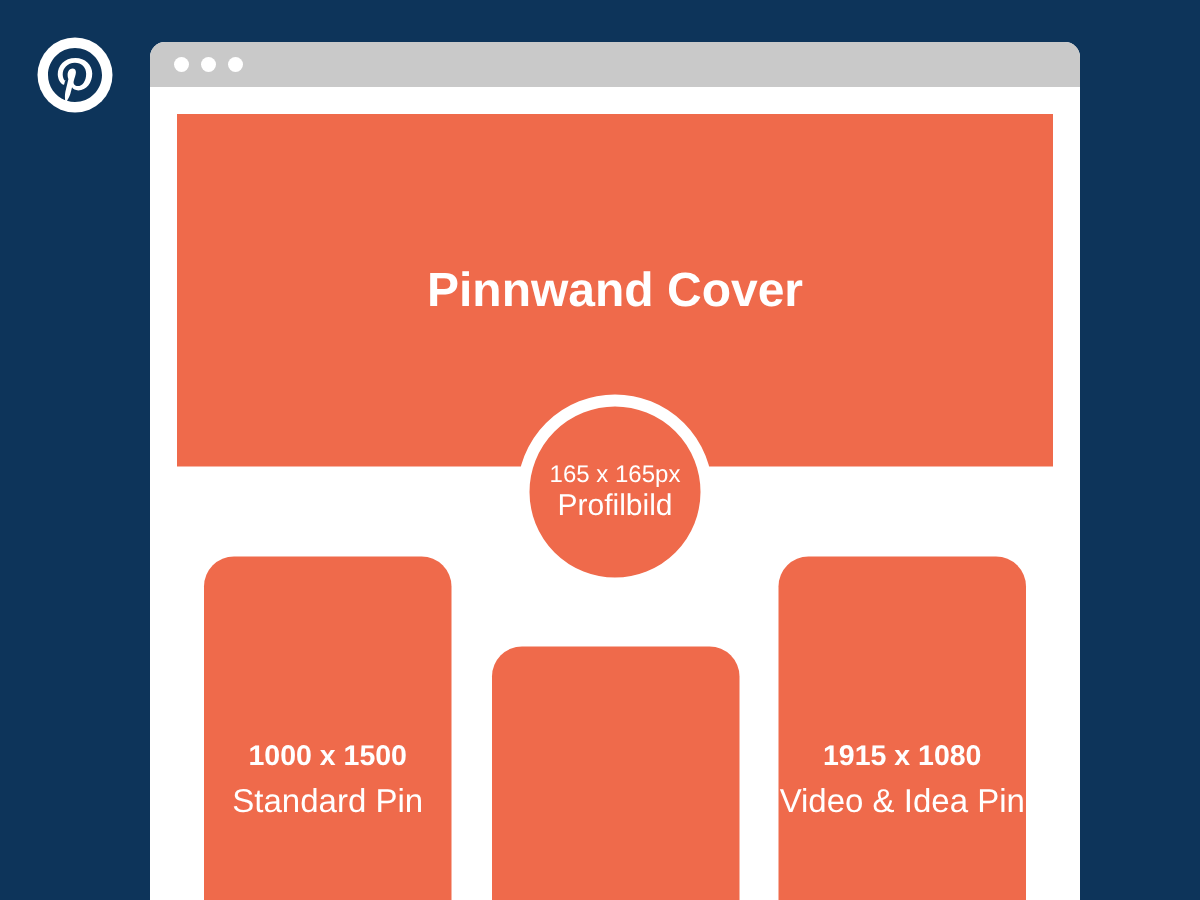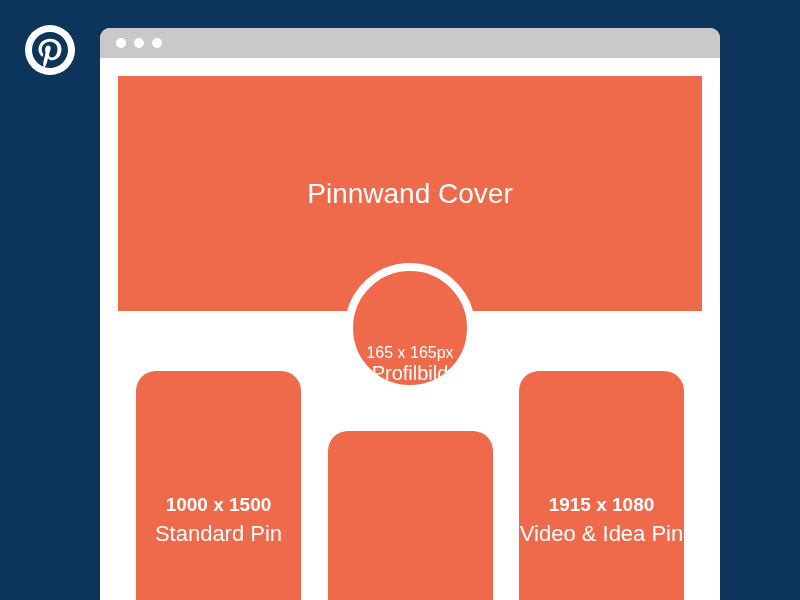--- a/index.html
+++ b/index.html
@@ -61,37 +61,37 @@
       justify-content: center;
       color: white;
       position: relative;
     }
     .cover-dim {
       font-size: 40px;
       font-weight: 800;
       margin-bottom: 10px;
     }
     .cover-label {
-      font-size: 28px;
-      font-weight: 400;
+      font-size: 32px;
+      font-weight: 700;
     }
     .profile-circle {
       position: absolute;
       top: 235px;
       left: 50%;
       transform: translateX(-50%);
       width: 130px;
       height: 130px;
       background: #ef6a4b;
       border: 8px solid white;
       border-radius: 50%;
       display: flex;
       flex-direction: column;
       align-items: center;
-      justify-content: flex-end;
+      justify-content: center;
       color: white;
       z-index: 2;
     }
     .profile-dim {
       font-size: 16px;
       font-weight: 500;
     }
     .profile-label {
       font-size: 20px;
       font-weight: 400;

